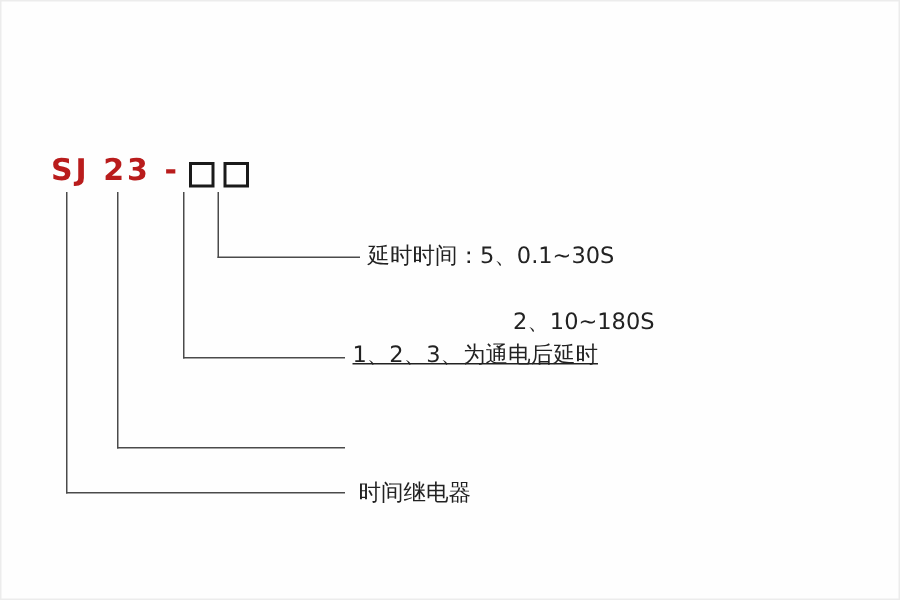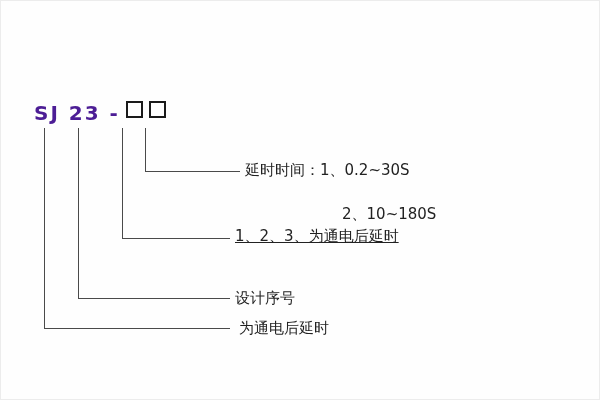--- a/index.html
+++ b/index.html
@@ -16,24 +16,24 @@
     background: #fefefe;
     border: 1px solid #ececec;
     box-sizing: border-box;
     overflow: hidden;
   }
   .model-row {
     position: absolute;
     left: 33px;
     top: 100px;
     display: flex;
-    align-items: flex-start;
+    align-items: flex-end;
     font-size: 20px;
     font-weight: bold;
-    color: #4c1d95;
+    color: #b91c1c;
     letter-spacing: 2px;
   }
   .box {
     width: 13px;
     height: 13px;
     border: 2px solid #1a1a1a;
     margin-left: 6px;
     display: inline-block;
     background: #fefefe;
   }
@@ -59,19 +59,18 @@
     <span>SJ 23 -</span>
     <span class="box"></span>
     <span class="box"></span>
   </div>
 
   <div class="leader" style="left:144px; top:127px; width:94px; height:43px;"></div>
   <div class="leader" style="left:121px; top:127px; width:107px; height:110px;"></div>
   <div class="leader" style="left:77px; top:127px; width:151px; height:170px;"></div>
   <div class="leader" style="left:43px; top:127px; width:185px; height:200px;"></div>
 
-  <div class="label" style="left:244px; top:160px;">延时时间：1、0.2~30S</div>
+  <div class="label" style="left:244px; top:160px;">延时时间：5、0.1~30S</div>
   <div class="label" style="left:341px; top:192px;margin-top:12px;">2、10~180S</div>
   <div class="label" style="left:234px; top:226px;text-decoration:underline;">1、2、3、为通电后延时</div>
-  <div class="label" style="left:234px; top:288px;">设计序号</div>
-  <div class="label" style="left:238px; top:318px;">为通电后延时</div>
+  <div class="label" style="left:238px; top:318px;">时间继电器</div>
 
 </div>
 
 </body></html>

